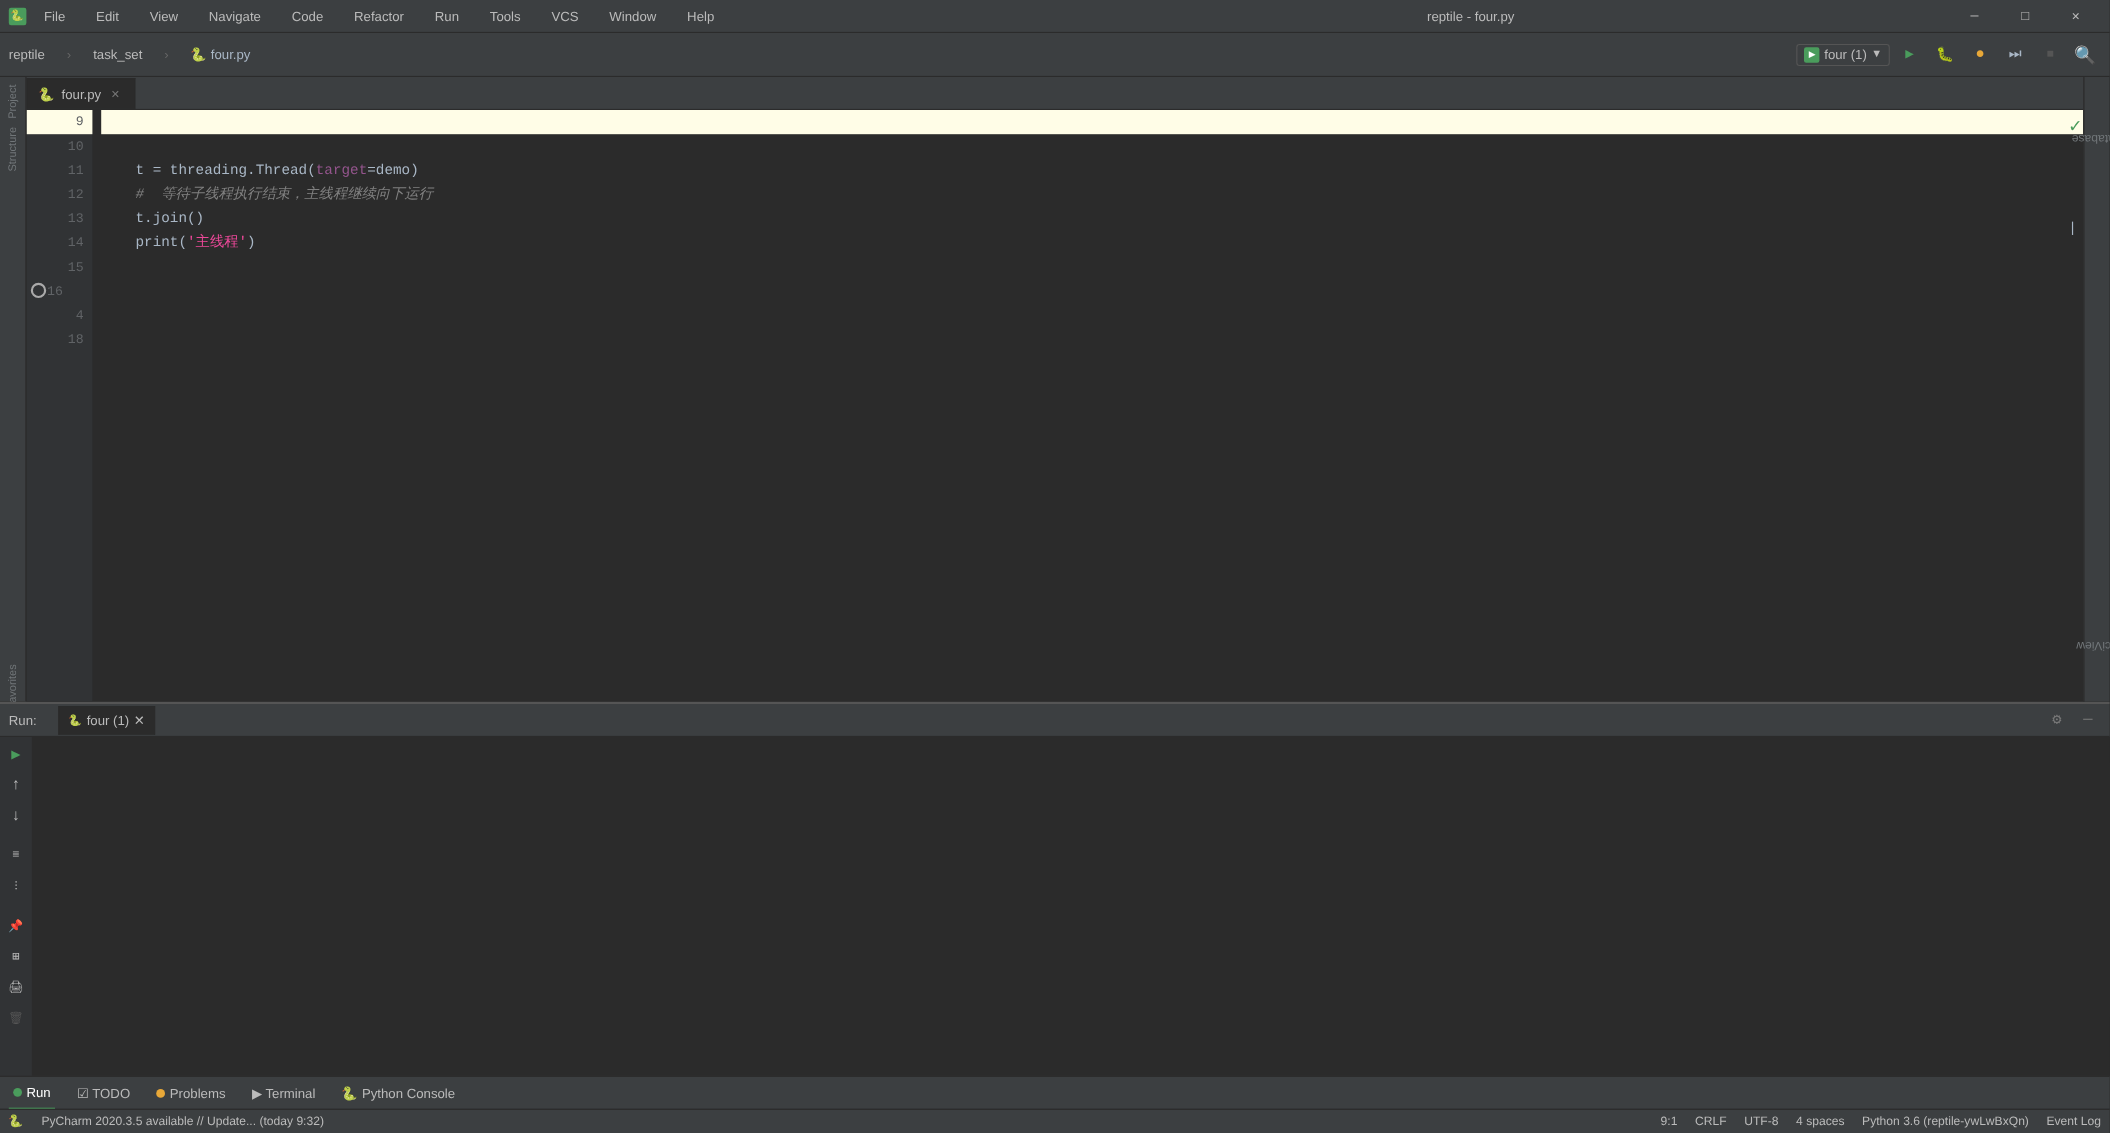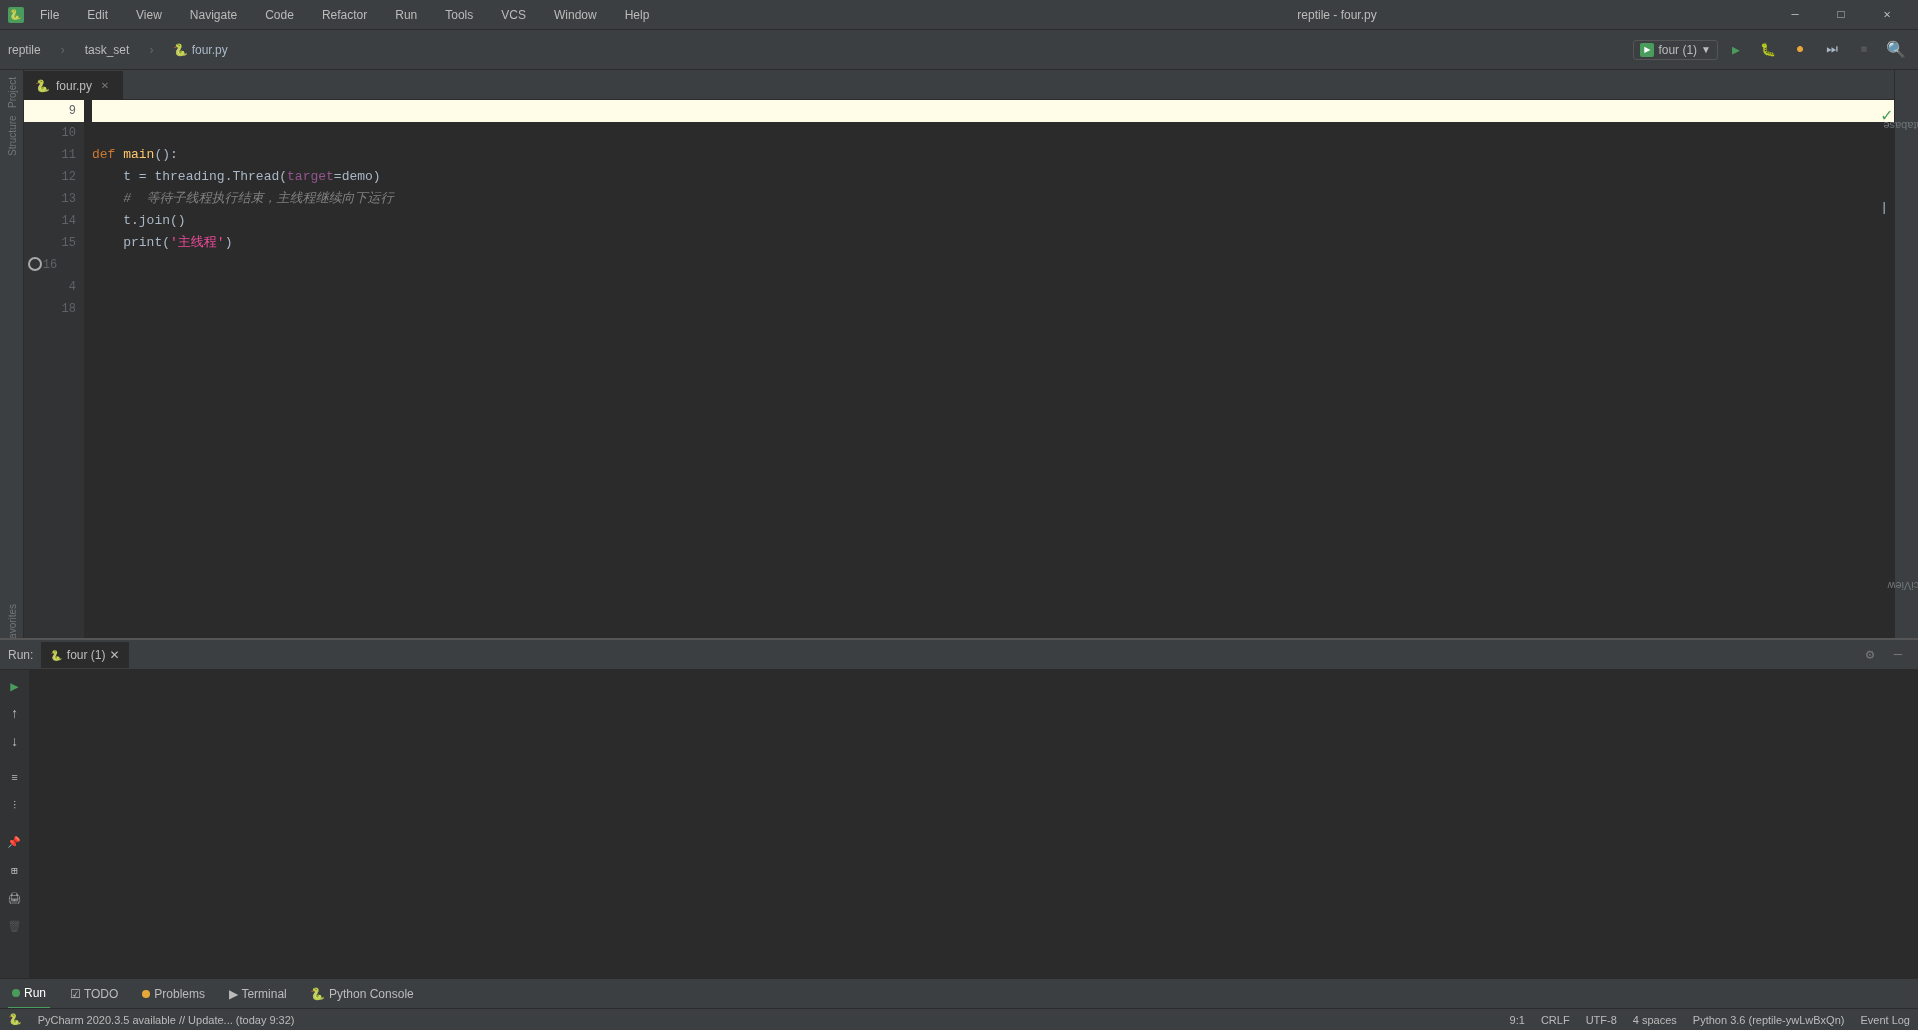--- a/index.html
+++ b/index.html
@@ -220,21 +220,21 @@
       border-top: 2px solid #555;
       display: flex;
       flex-direction: column;
     }
     #run-tab-bar {
       height: 30px;
       background: #3c3f41;
       display: flex;
       align-items: center;
       padding: 0 8px;
-      gap: 8px;
+      gap: 20px;
       border-bottom: 1px solid #2b2b2b;
     }
     .run-label {
       color: #bbbbbb;
       font-size: 12px;
       font-family: 'Segoe UI', Arial, sans-serif;
     }
     .run-tab {
       display: flex; align-items: center; gap: 4px;
       padding: 2px 8px;
@@ -463,21 +463,20 @@
         <div class="gutter-line">4</div>
         <div class="gutter-line">18</div>
       </div>
 
       <div id="code-content">
 
         <div class="code-line" style="background:#fffde7;">&nbsp;</div>
 
         <div class="code-line">&nbsp;</div>
 
-        <div class="code-line"><span class="kw">def</span> <span class="fn">main</span><span class="paren">():</span></div>
 
         <div class="code-line">    <span class="plain">t = threading.Thread(</span><span class="param">target</span><span class="plain">=demo)</span></div>
 
 
         <div class="code-line">    <span class="comment">#  等待子线程执行结束，主线程继续向下运行</span></div>
 
         <div class="code-line">    <span class="plain">t.join()</span></div>
 
         <div class="code-line">    <span class="plain">print(</span><span class="string">'主线程'</span><span class="plain">)</span></div>
 

